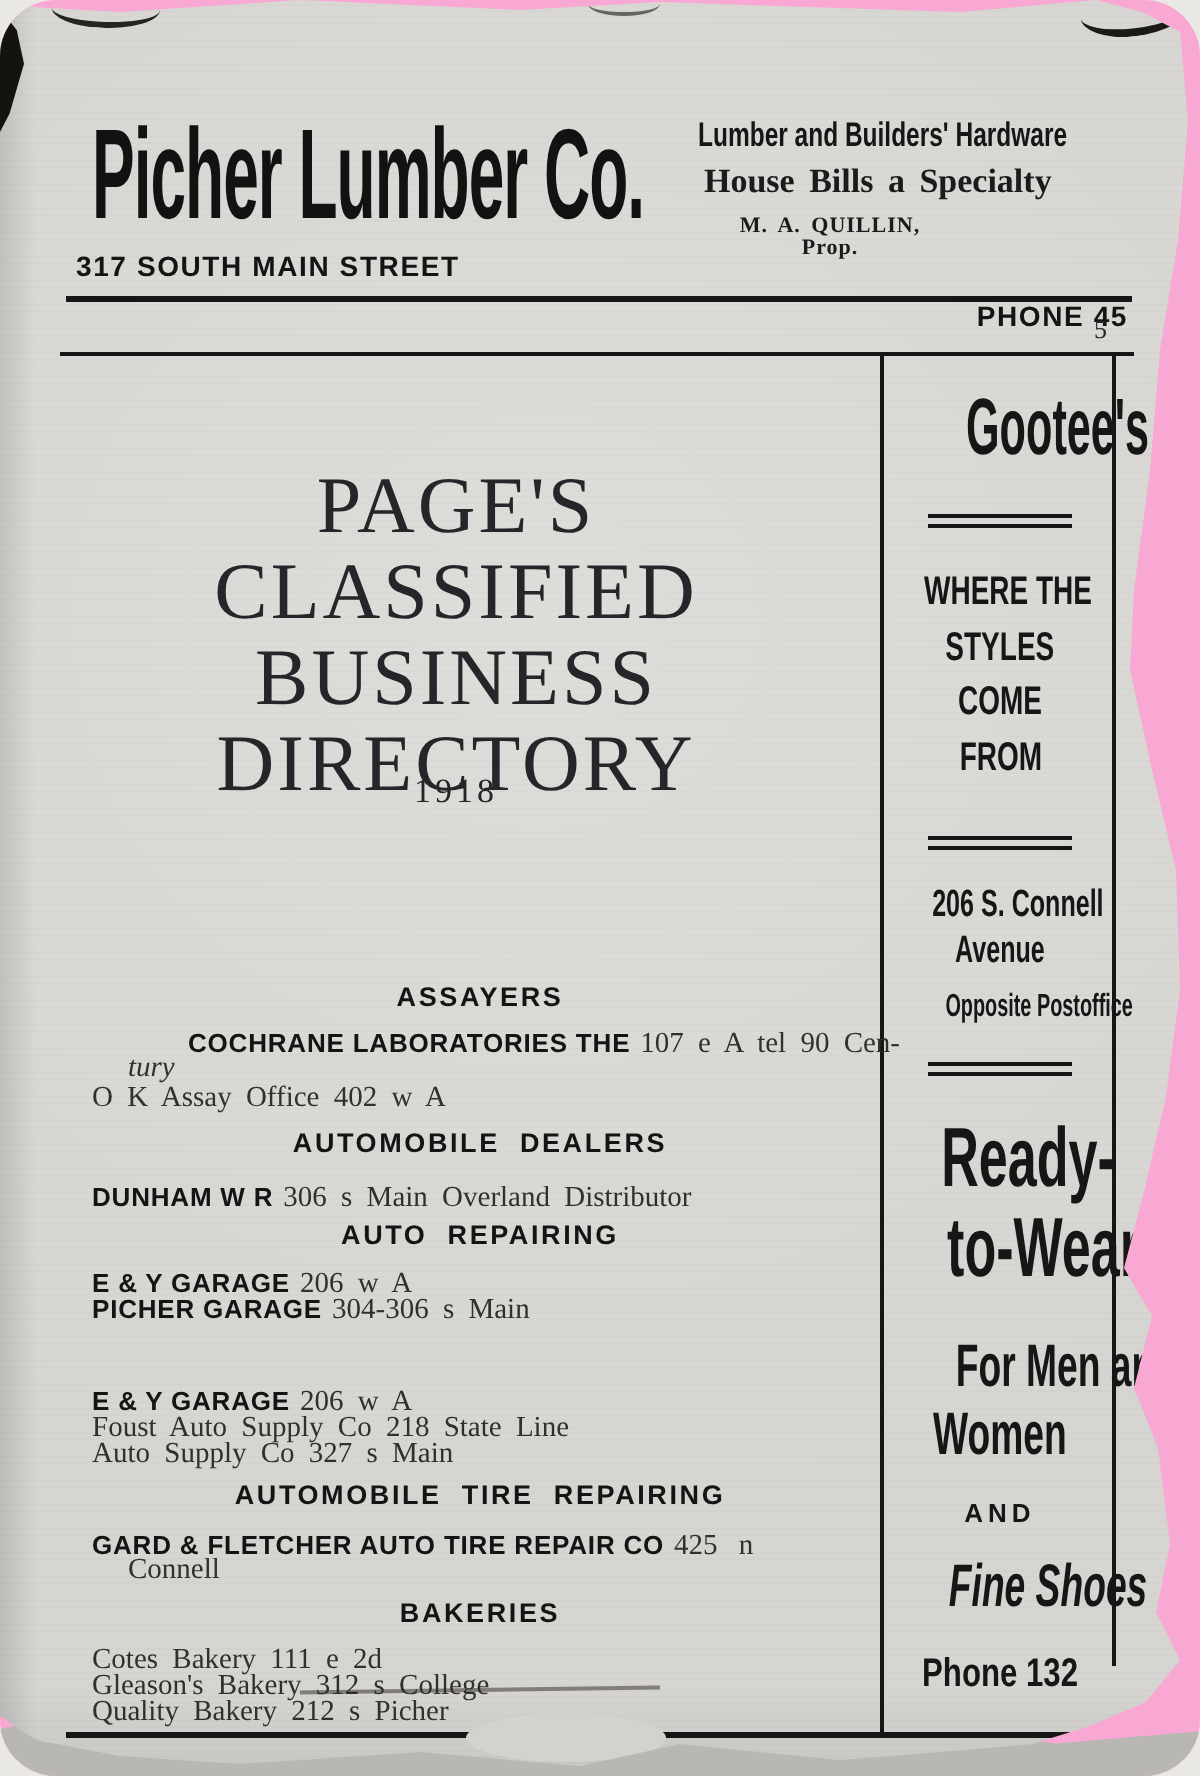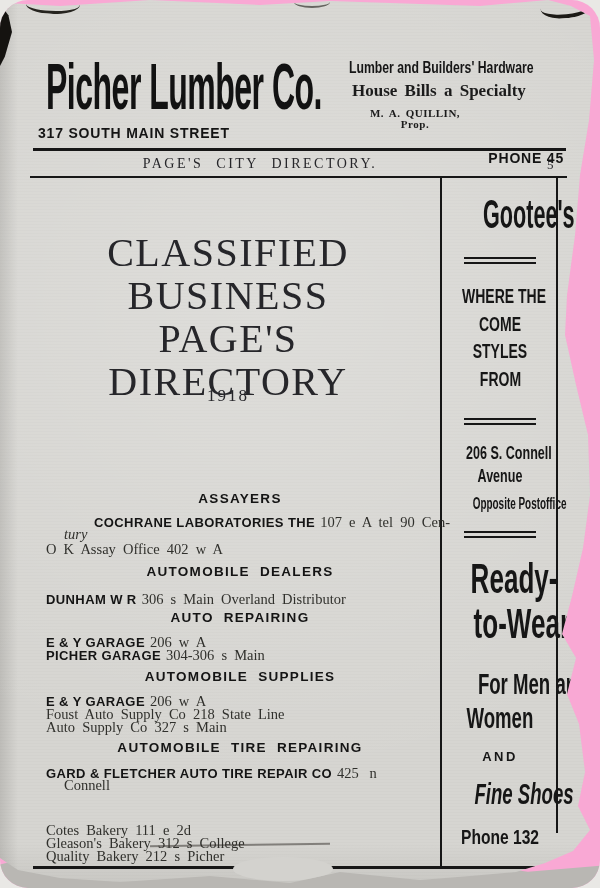--- a/index.html
+++ b/index.html
@@ -96,31 +96,30 @@
     <div class="curl3"></div>
 
     <div class="company">Picher Lumber Co.</div>
     <div class="tag1">Lumber and Builders' Hardware</div>
     <div class="tag2">House Bills a Specialty</div>
     <div class="prop">M. A. QUILLIN, Prop.</div>
     <div class="maddr">317 SOUTH MAIN STREET</div>
     <div class="mphone">PHONE 45</div>
 
     <div class="hr" style="left:33px;top:148px;width:533px;height:3px;"></div>
-    <div class="rhead">PAGE'S CITY DIRECTORY.</div>
     <div class="pnum">5</div>
     <div class="hr" style="left:30px;top:176px;width:537px;height:2px;"></div>
 
     <div class="vr" style="left:440px;top:178px;width:2px;height:690px;"></div>
     <div class="vr" style="left:556px;top:178px;width:2px;height:655px;"></div>
     <div class="hr" style="left:33px;top:866px;width:515px;height:3px;"></div>
 
     <div class="mtitle">
+      <div>PAGE'S</div>
       <div>CLASSIFIED BUSINESS</div>
-      <div>PAGE'S</div>
       <div>DIRECTORY</div>
     </div>
     <div class="myear">1918</div>
 
     <div class="shead" style="top:492px;">ASSAYERS</div>
     <div class="entry" style="top:513px;margin-left:48px;">
       <span class="bname">COCHRANE LABORATORIES THE</span><span class="det">107 e A tel 90 Cen-</span>
     </div>
     <div class="carry" style="top:527px;font-style:italic;">tury</div>
     <div class="entry" style="top:540px;">
@@ -133,56 +132,56 @@
     </div>
 
     <div class="shead" style="top:611px;">AUTO REPAIRING</div>
     <div class="entry" style="top:633px;">
       <span class="bname">E &amp; Y GARAGE</span><span class="det">206 w A</span>
     </div>
     <div class="entry" style="top:646px;">
       <span class="bname">PICHER GARAGE</span><span class="det">304-306 s Main</span>
     </div>
 
-    <div class="shead" style="top:670px;">AUTOMOBILE SUPPLIES</div>
     <div class="entry" style="top:692px;">
       <span class="bname">E &amp; Y GARAGE</span><span class="det">206 w A</span>
     </div>
     <div class="entry" style="top:705px;">
       <span class="det">Foust Auto Supply Co 218 State Line</span>
     </div>
     <div class="entry" style="top:718px;">
       <span class="det">Auto Supply Co 327 s Main</span>
     </div>
 
     <div class="shead" style="top:741px;">AUTOMOBILE TIRE REPAIRING</div>
     <div class="entry wsx" style="top:764px;">
       <span class="bname">GARD &amp; FLETCHER AUTO TIRE REPAIR CO</span><span class="det">425 n</span>
     </div>
     <div class="carry" style="top:778px;">Connell</div>
 
+    <div class="shead" style="top:800px;">BAKERIES</div>
     <div class="entry" style="top:821px;">
       <span class="det">Cotes Bakery 111 e 2d</span>
     </div>
     <div class="entry" style="top:834px;">
       <span class="det">Gleason's Bakery 312 s College</span>
     </div>
     <div class="entry" style="top:847px;">
       <span class="det">Quality Bakery 212 s Picher</span>
     </div>
     <div class="crease"></div>
 
     <div class="sbox store" style="top:194px;">
       <span class="sq cx54">Gootee's</span>
     </div>
     <div class="dr" style="top:257px;"></div>
     <div class="sbox slogan" style="top:283px;">
       <div><span class="sq cx70">WHERE THE</span></div>
+      <div><span class="sq cx70">STYLES</span></div>
       <div><span class="sq cx70">COME</span></div>
-      <div><span class="sq cx70">STYLES</span></div>
       <div><span class="sq cx70">FROM</span></div>
     </div>
     <div class="dr" style="top:418px;"></div>
     <div class="sbox saddr" style="top:441px;">
       <div><span class="sq cx66">206 S. Connell</span></div>
       <div><span class="sq cx66">Avenue</span></div>
     </div>
     <div class="sbox snote" style="top:496px;">
       <span class="sq cx62">Opposite Postoffice</span>
     </div>

